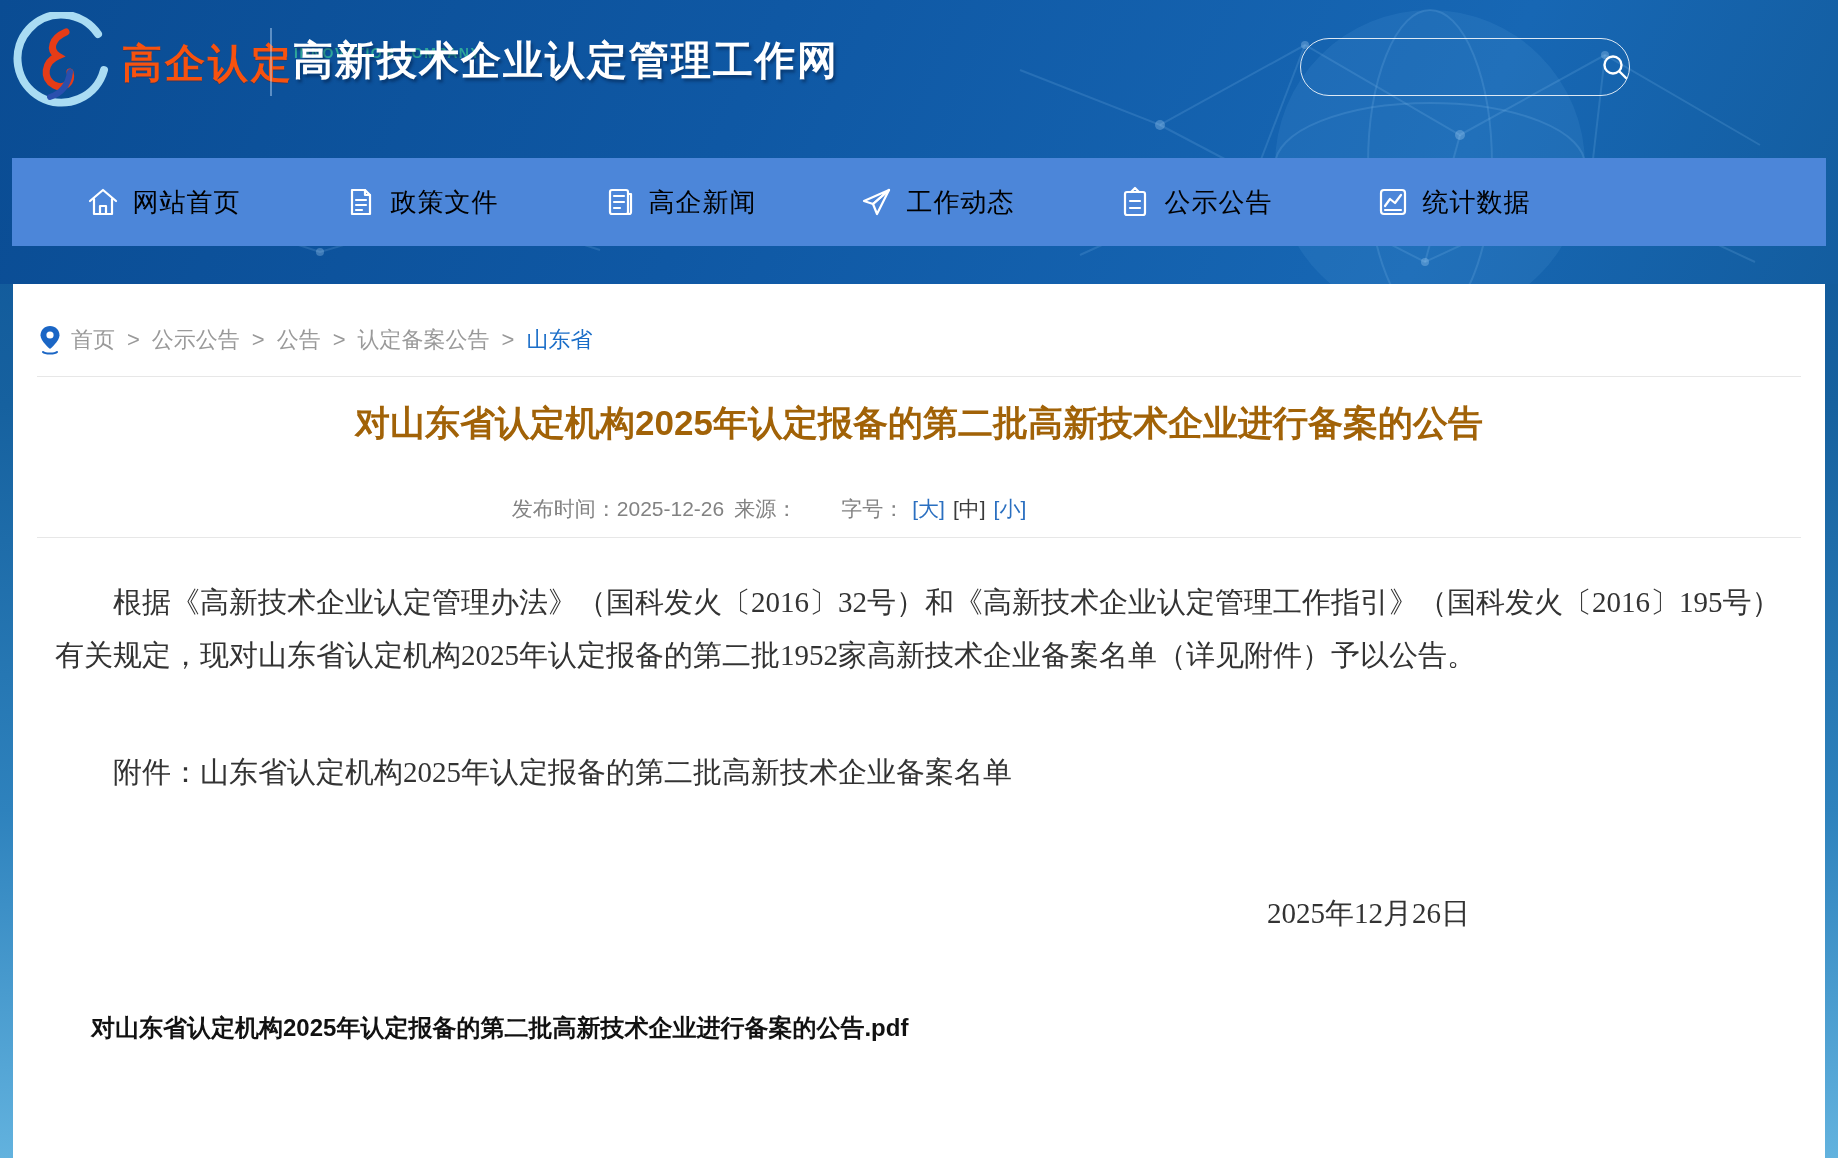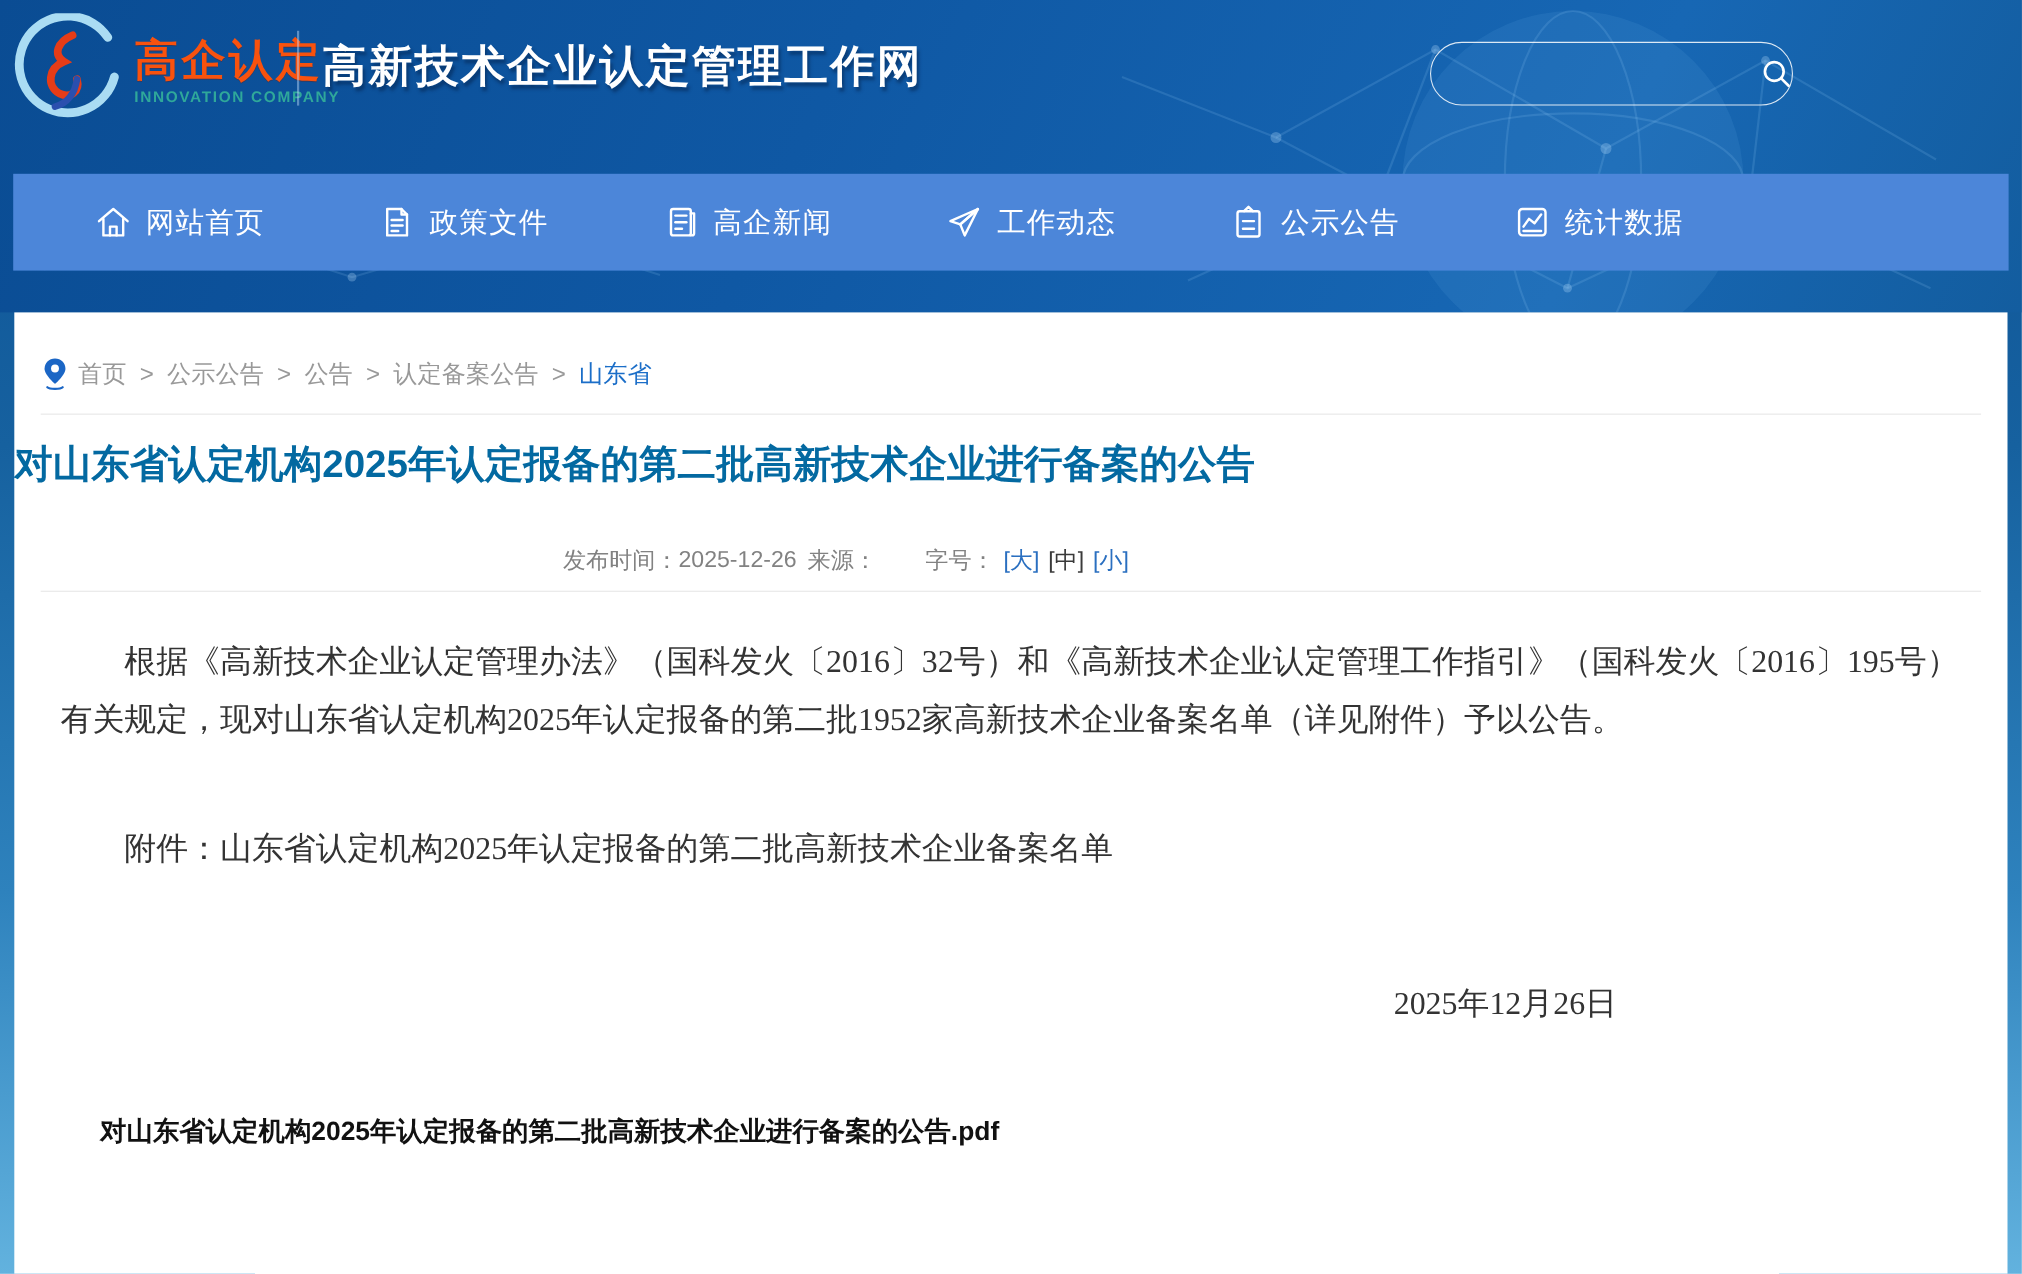--- a/index.html
+++ b/index.html
@@ -16,21 +16,21 @@
     position:relative; width:1838px; height:284px;
     background:linear-gradient(115deg,#0a4c93 0%, #0f58a4 40%, #1767b4 78%, #135d9f 100%);
     overflow:hidden;
   }
   .pattern-svg { position:absolute; inset:0; width:100%; height:100%; pointer-events:none; }
 
   
   .header { position:absolute; top:0; left:0; width:1838px; height:158px; }
   .logo-group { position:absolute; left:10px; top:12px; display:flex; align-items:center; }
   .logo-mark { width:104px; height:104px; }
-  .logo-text { margin-left:8px; display:flex; flex-direction:column; }
+  .logo-text { margin-left:8px; display:flex; flex-direction:row; }
   .brand {
     font-family:"Liberation Serif", serif; font-weight:bold; font-size:40px;
     color:#f8520e; letter-spacing:3px; line-height:44px;
     text-shadow:0 1px 0 rgba(120,20,0,0.35);
   }
   .brand-sub {
     font-family:"Liberation Sans", sans-serif; font-size:14px; font-weight:bold;
     color:#2fa89a; letter-spacing:1.5px; margin-top:3px;
   }
   .header-divider {
@@ -56,21 +56,21 @@
   }
   .search-icon { width:30px; height:30px; margin-right:18px; flex:0 0 auto; cursor:pointer; }
 
   
   .nav {
     position:absolute; top:158px; left:12px; width:1814px; height:88px;
     background:#4c86d9; display:flex; align-items:center; padding-left:22px;
   }
   .nav-item {
     width:258px; display:flex; align-items:center; justify-content:center;
-    color:#ffffff; text-decoration:none; cursor:pointer; height:100%;
+    color:#000000; text-decoration:none; cursor:pointer; height:100%;
   }
   .nav-icon { width:34px; height:34px; margin-right:13px; display:block; }
   .nav-label { font-size:26px; letter-spacing:1px; }
 
   
   .content {
     position:relative; margin:0 13px; width:1812px; min-height:874px;
     background:#ffffff; padding-top:30px;
   }
   .crumbs {
@@ -79,22 +79,22 @@
   }
   .pin-icon { width:22px; height:30px; margin-right:10px; flex:0 0 auto; }
   .crumb-link { color:#999999; text-decoration:none; cursor:pointer; }
   .crumb-sep { margin:0 12px; color:#999999; }
   .crumb-current { color:#1b6ec8; text-decoration:none; cursor:pointer; }
   .divider { height:1px; background:#e7e7e7; margin:0 24px; }
   .divider-1 { margin-top:22px; }
   .divider-2 { margin-top:14px; }
 
   .article-title {
-    margin-top:22px; text-align:left;
-    font-size:35px; font-weight:bold; color:#0369a1; line-height:48px;
+    margin-top:22px; text-align:center;
+    font-size:35px; font-weight:bold; color:#a16207; line-height:48px;
     font-family:"Liberation Sans", sans-serif;
   }
   .meta {
     margin-top:48px; display:flex; justify-content:center; align-items:center;
     position:relative; left:-150px; font-size:21px; color:#828282;
   }
   .meta .gap { display:inline-block; width:44px; }
   .font-size-link { color:#2a6fc0; text-decoration:none; margin-left:8px; cursor:pointer; }
   .font-size-current { color:#3a3a3a; margin-left:8px; cursor:pointer; text-decoration:none; }
 

